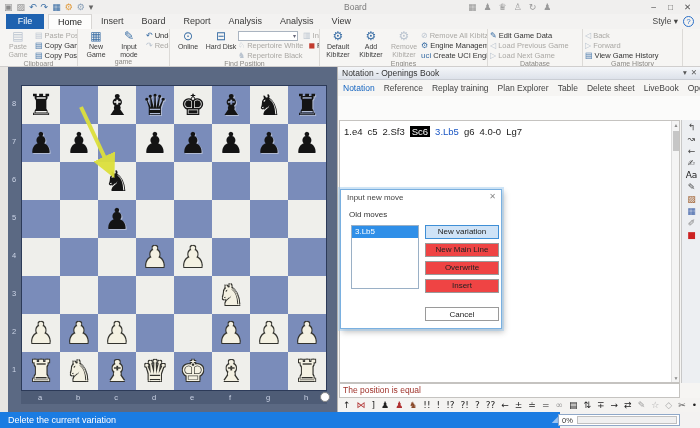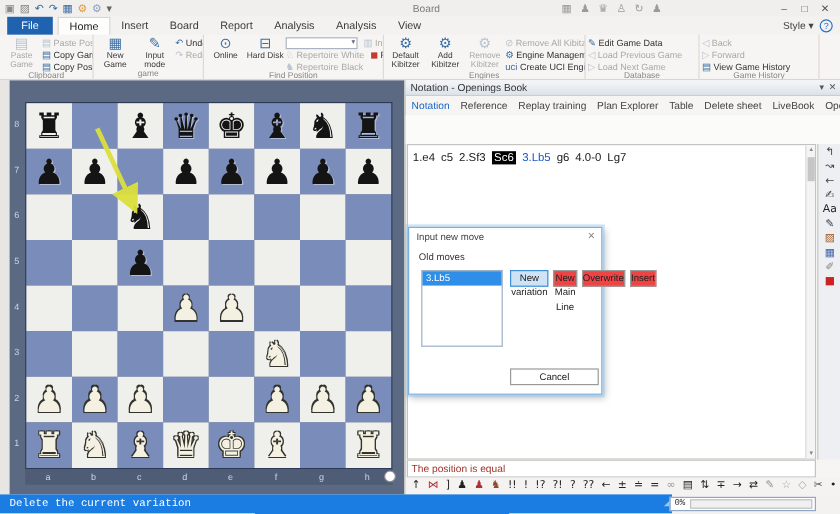--- a/index.html
+++ b/index.html
@@ -83,27 +83,27 @@
   .sym { font-size:9px; line-height:12px; font-family:"DejaVu Sans",sans-serif; white-space:nowrap; }
 
   
   #dialog { left:2px; top:82px; width:162px; height:140px; background:#fff; border:1px solid #7ab0e0; box-shadow:0 0 0 2px rgba(150,200,240,0.45), 2px 3px 6px rgba(0,0,0,0.25);margin-top:40px; }
   #dlg-title { left:6px; top:3px; font-size:8px; color:#444; }
   #dlg-close { right:5px; top:2px; font-size:8px; color:#888; }
   #dlg-oldmoves { left:8px; top:20px; font-size:8px; color:#333; }
   #dlg-list { left:10px; top:35px; width:68px; height:64px; border:1px solid #9ab0c6; background:#fff; }
   .dlist-item { height:12px; font-size:8px; line-height:12px; padding-left:3px; }
   .dlist-item.sel { background:#2f8fe8; color:#fff; }
-  #dlg-buttons { left:84px; top:35px; width:74px; display:flex; flex-direction:row; gap:4px; }
+  #dlg-buttons { left:84px; top:35px; width:74px; display:flex; flex-direction:column; gap:4px; }
   .dbtn { height:14px; background:#ef4444; border:1px solid #9a9a9a; font-size:8px; line-height:12px; text-align:center; color:#222; font-family:"Liberation Sans",sans-serif; }
   .dbtn.def { background:#cfe3f7; border:1px solid #3f8fd6; }
   #dlg-cancel { left:84px; top:117px; width:74px; height:14px; background:#fff; border:1px solid #9a9a9a; font-size:8px; text-align:center; color:#222; font-family:"Liberation Sans",sans-serif; }
 
   
-  #statusbar { left:0; top:412px; width:560px; height:16px; background:#1b7ce2;font-family:Liberation Mono, monospace; }
+  #statusbar { left:0; top:412px; width:560px; height:16px; background:#1b7ce2; }
   #status-text { left:8px; top:0; font-size:9px; color:#fff; line-height:16px; }
   #progress { left:558px; top:2px; width:122px; height:12px; background:#fff; border:1px solid #8fa8c8; display:flex; align-items:center; }
   #progress-label { font-size:7.5px; color:#333; padding:0 4px 0 3px; }
   #progress-track { flex:1; height:8px; margin-right:2px; background:#f0f0f0; border:1px solid #c0c0c0; }
   #resize-grip { right:2px; top:3px; font-size:8px; color:#9cc5f2; }
 </style>
 </head>
 <body>
 
 <div class="abs" id="titlebar">

